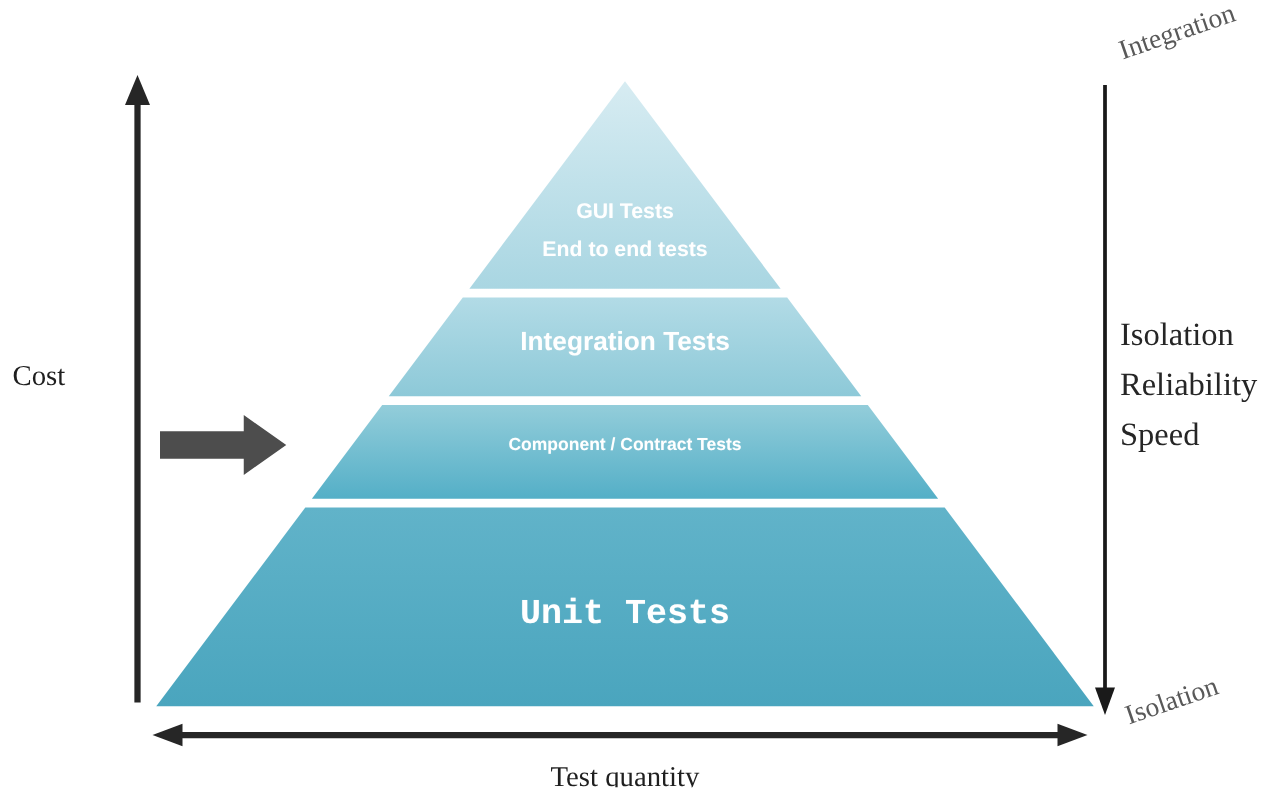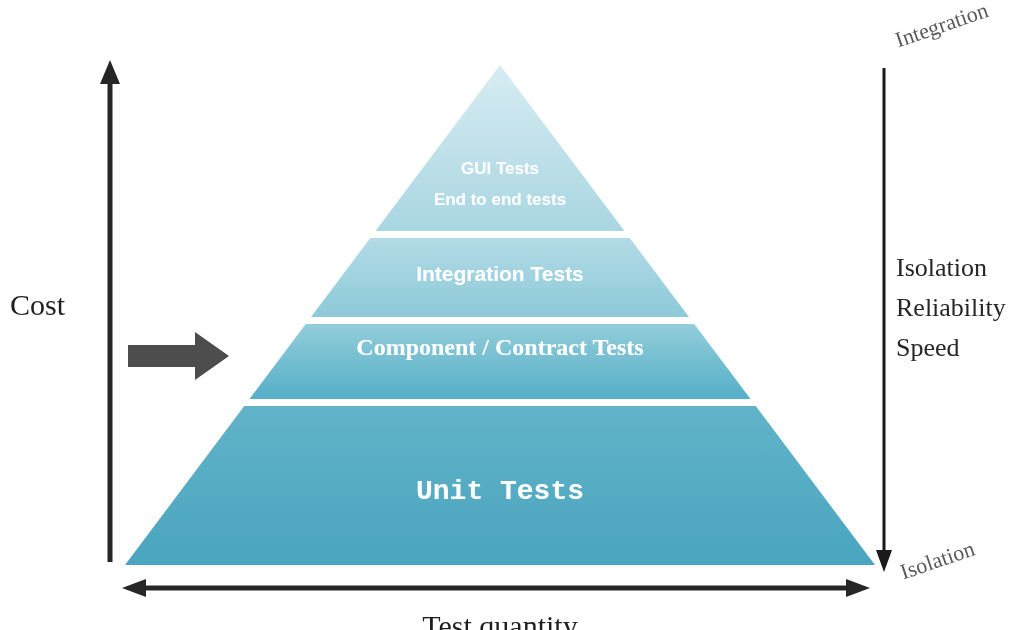--- a/index.html
+++ b/index.html
@@ -23,28 +23,28 @@
   .layer-label {
     position: absolute;
     color: #ffffff;
     font-family: "Liberation Sans", sans-serif;
     font-weight: bold;
     text-align: center;
     text-shadow: 0 0 1px rgba(255,255,255,0.25);
   }
   .label-l1 { left: 340px; top: 153px; width: 320px; font-size: 17px; line-height: 31px; }
   .label-l2 { left: 340px; top: 262px; width: 320px; font-size: 21px; }
-  .label-l3 { left: 300px; top: 334px; width: 400px; font-size: 24px; font-family: Liberation Serif, serif; }
+  .label-l3 { left: 300px; top: 347px; width: 400px; font-size: 14px; }
   .label-l4 { left: 340px; top: 476px; width: 320px; font-size: 28px; font-family: Liberation Mono, monospace; }
 
   .serif-label {
     position: absolute;
     color: #1f1f1f;
     font-family: "Liberation Serif", serif;
-    font-size: 30px;
+    font-size: 23px;
   }
   .cost-label { left: 10px; top: 288px; }
   .quantity-label { left: 125px; top: 592px; width: 750px; text-align: center; margin-top: 17px; }
   .precision-block {
     position: absolute;
     left: 896px;
     top: 248px;
     color: #262626;
     font-family: "Liberation Serif", serif;
     font-size: 26px;

